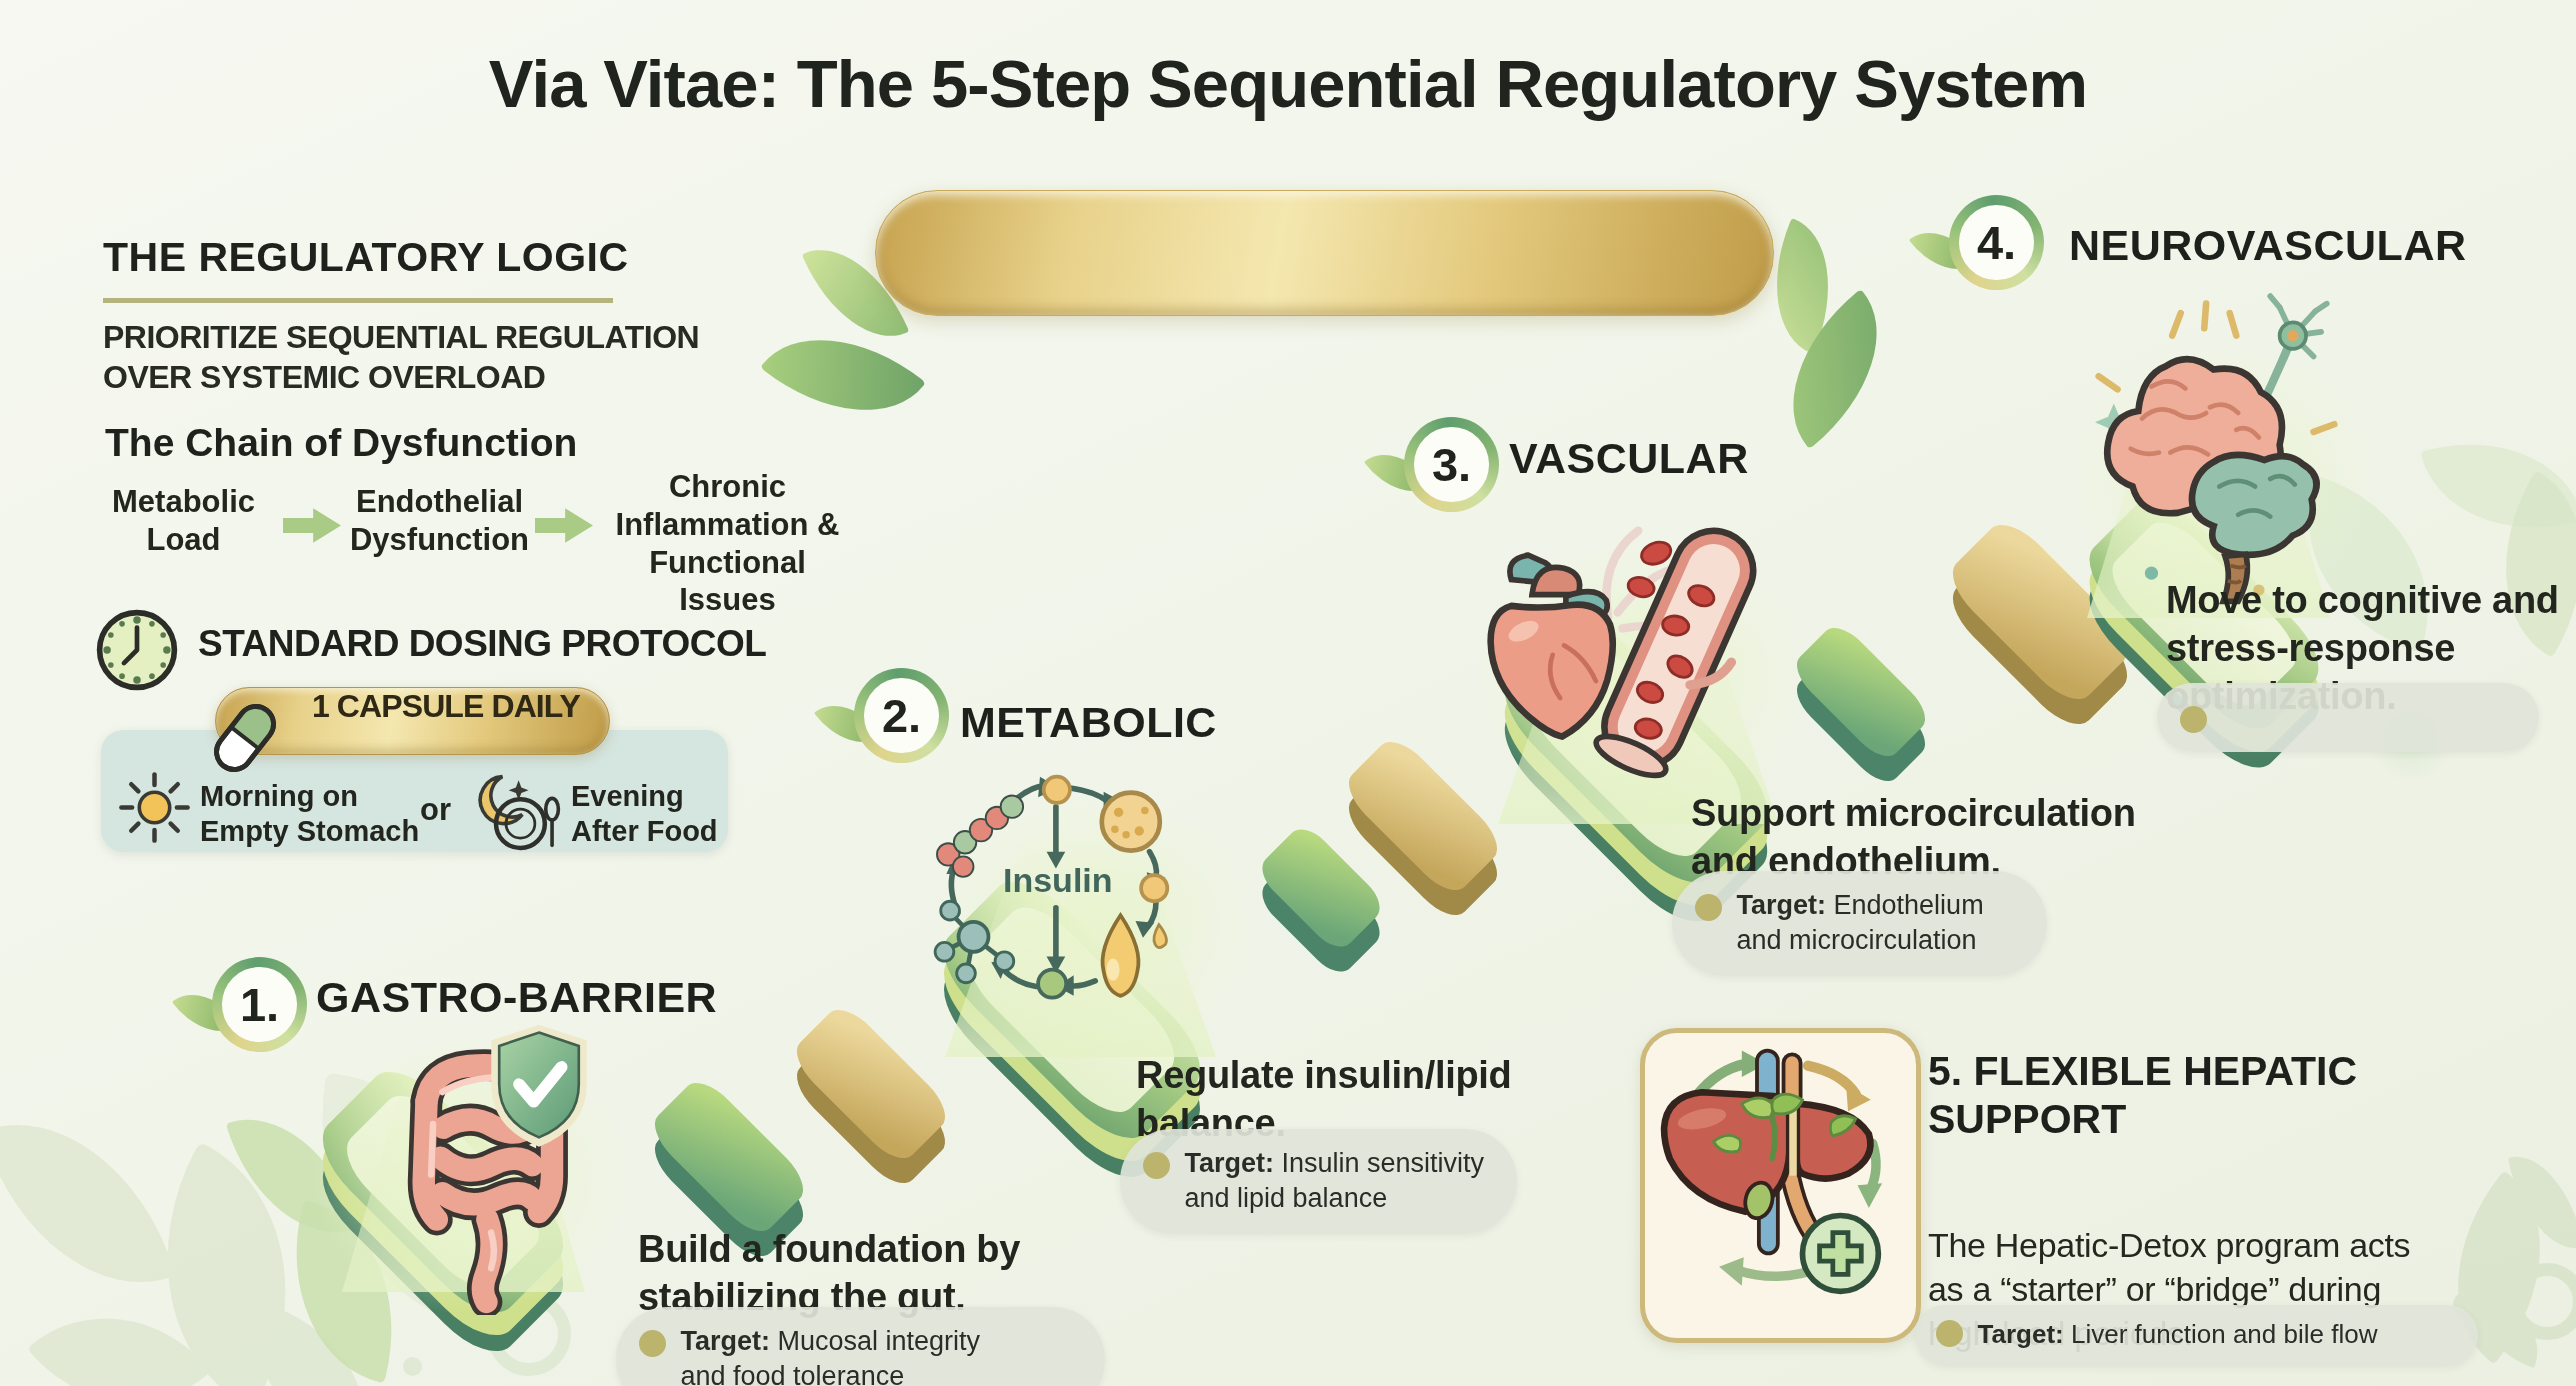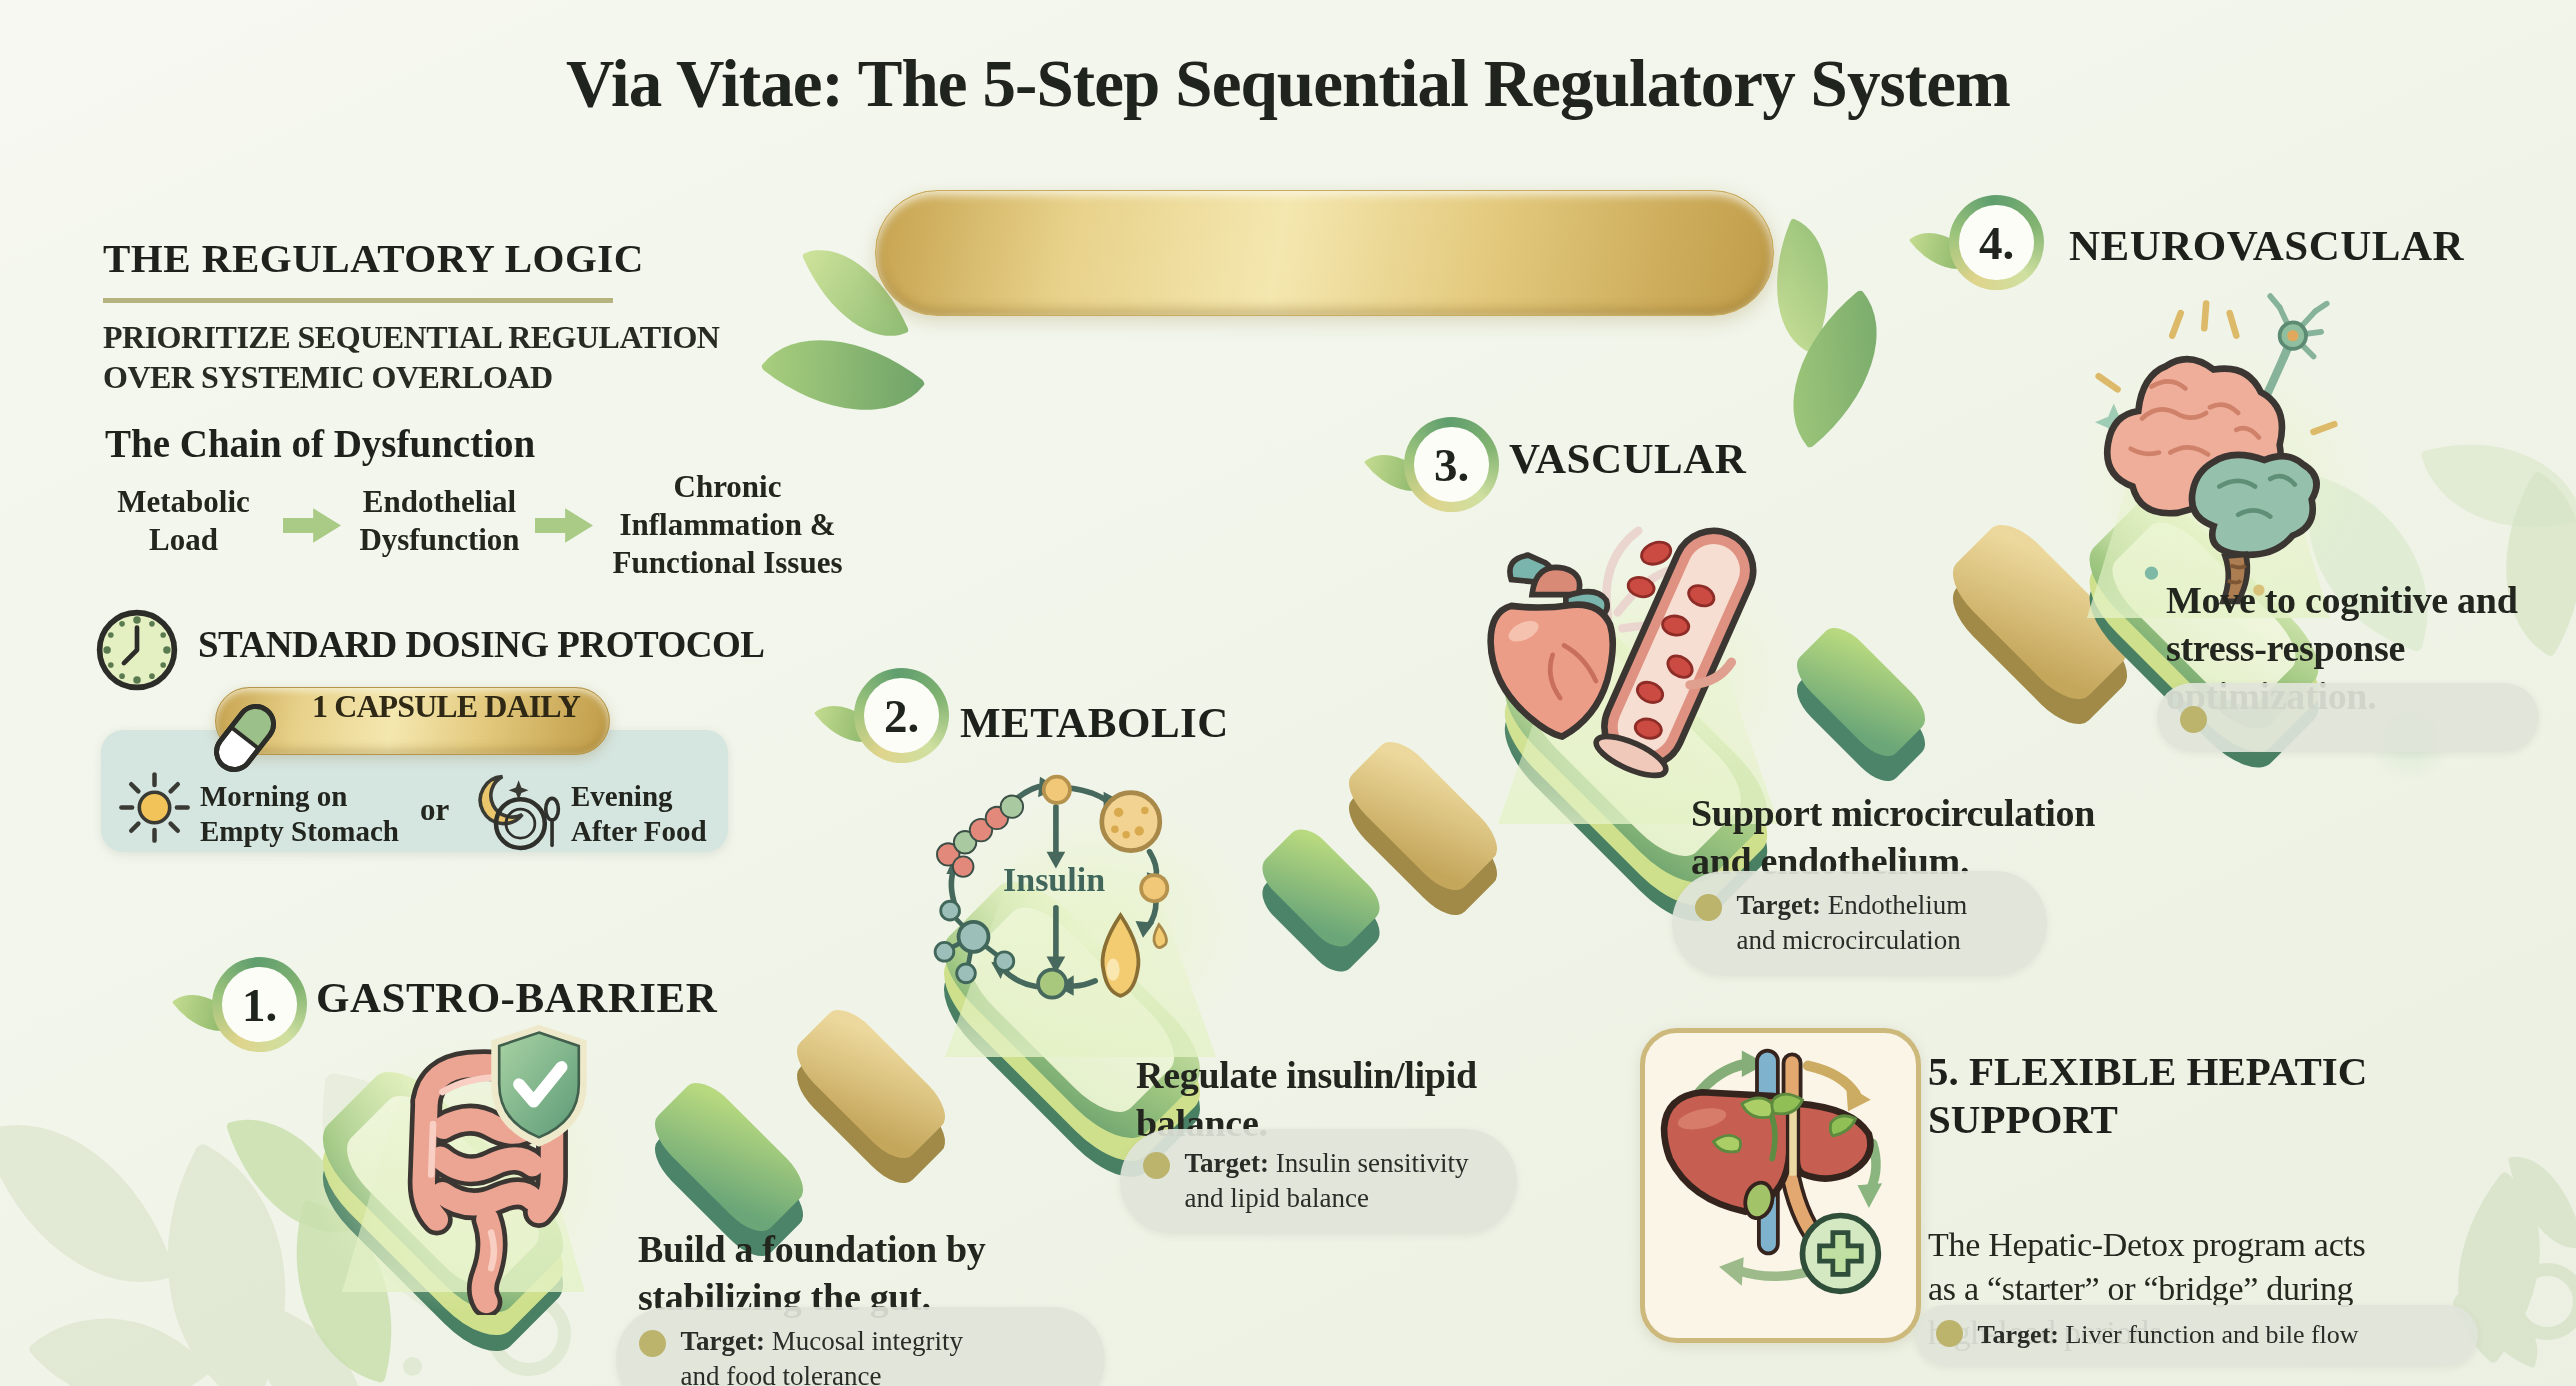--- a/index.html
+++ b/index.html
@@ -1,18 +1,18 @@
 <!DOCTYPE html>
 <html style="font-size:15px"><head>
 <meta charset="utf-8">
 <style>
   body{margin:0;background:#e8ece2}
   #canvas{position:relative;width:2576px;height:1386px;overflow:hidden;
     background:linear-gradient(155deg,#f6f8f1 0%,#f0f4e8 55%,#ebf0e2 100%);
-    font-family:Liberation Serif, serif;color:#23271f}
+    font-family:Liberation Sans, sans-serif;color:#23271f}
   .abs{position:absolute}
   .lf{border-radius:4% 100% 4% 100%}
   
   .title{left:0;right:0;top:45px;text-align:center;font-size:67px;font-weight:bold;color:#20241e;letter-spacing:-0.9px}
   .h-reg{font-size:41px;font-weight:bold;letter-spacing:0.5px;color:#1e211c}
   .h-sub{font-size:32px;font-weight:bold;line-height:1.24;white-space:pre-line;color:#272b24;letter-spacing:-0.5px}
   .h-chain{font-size:39px;font-weight:bold;color:#1e211c}
   .chain-item{font-size:31px;font-weight:600;line-height:1.22;text-align:center;white-space:pre-line;color:#23261f}
   .carrow{width:58px;height:41px;background:#a9cb86;clip-path:polygon(0% 32%,52% 32%,52% 8%,100% 50%,52% 92%,52% 68%,0% 68%)}
   .h-dose{font-size:37px;font-weight:bold;letter-spacing:-0.5px;color:#1e211c}

